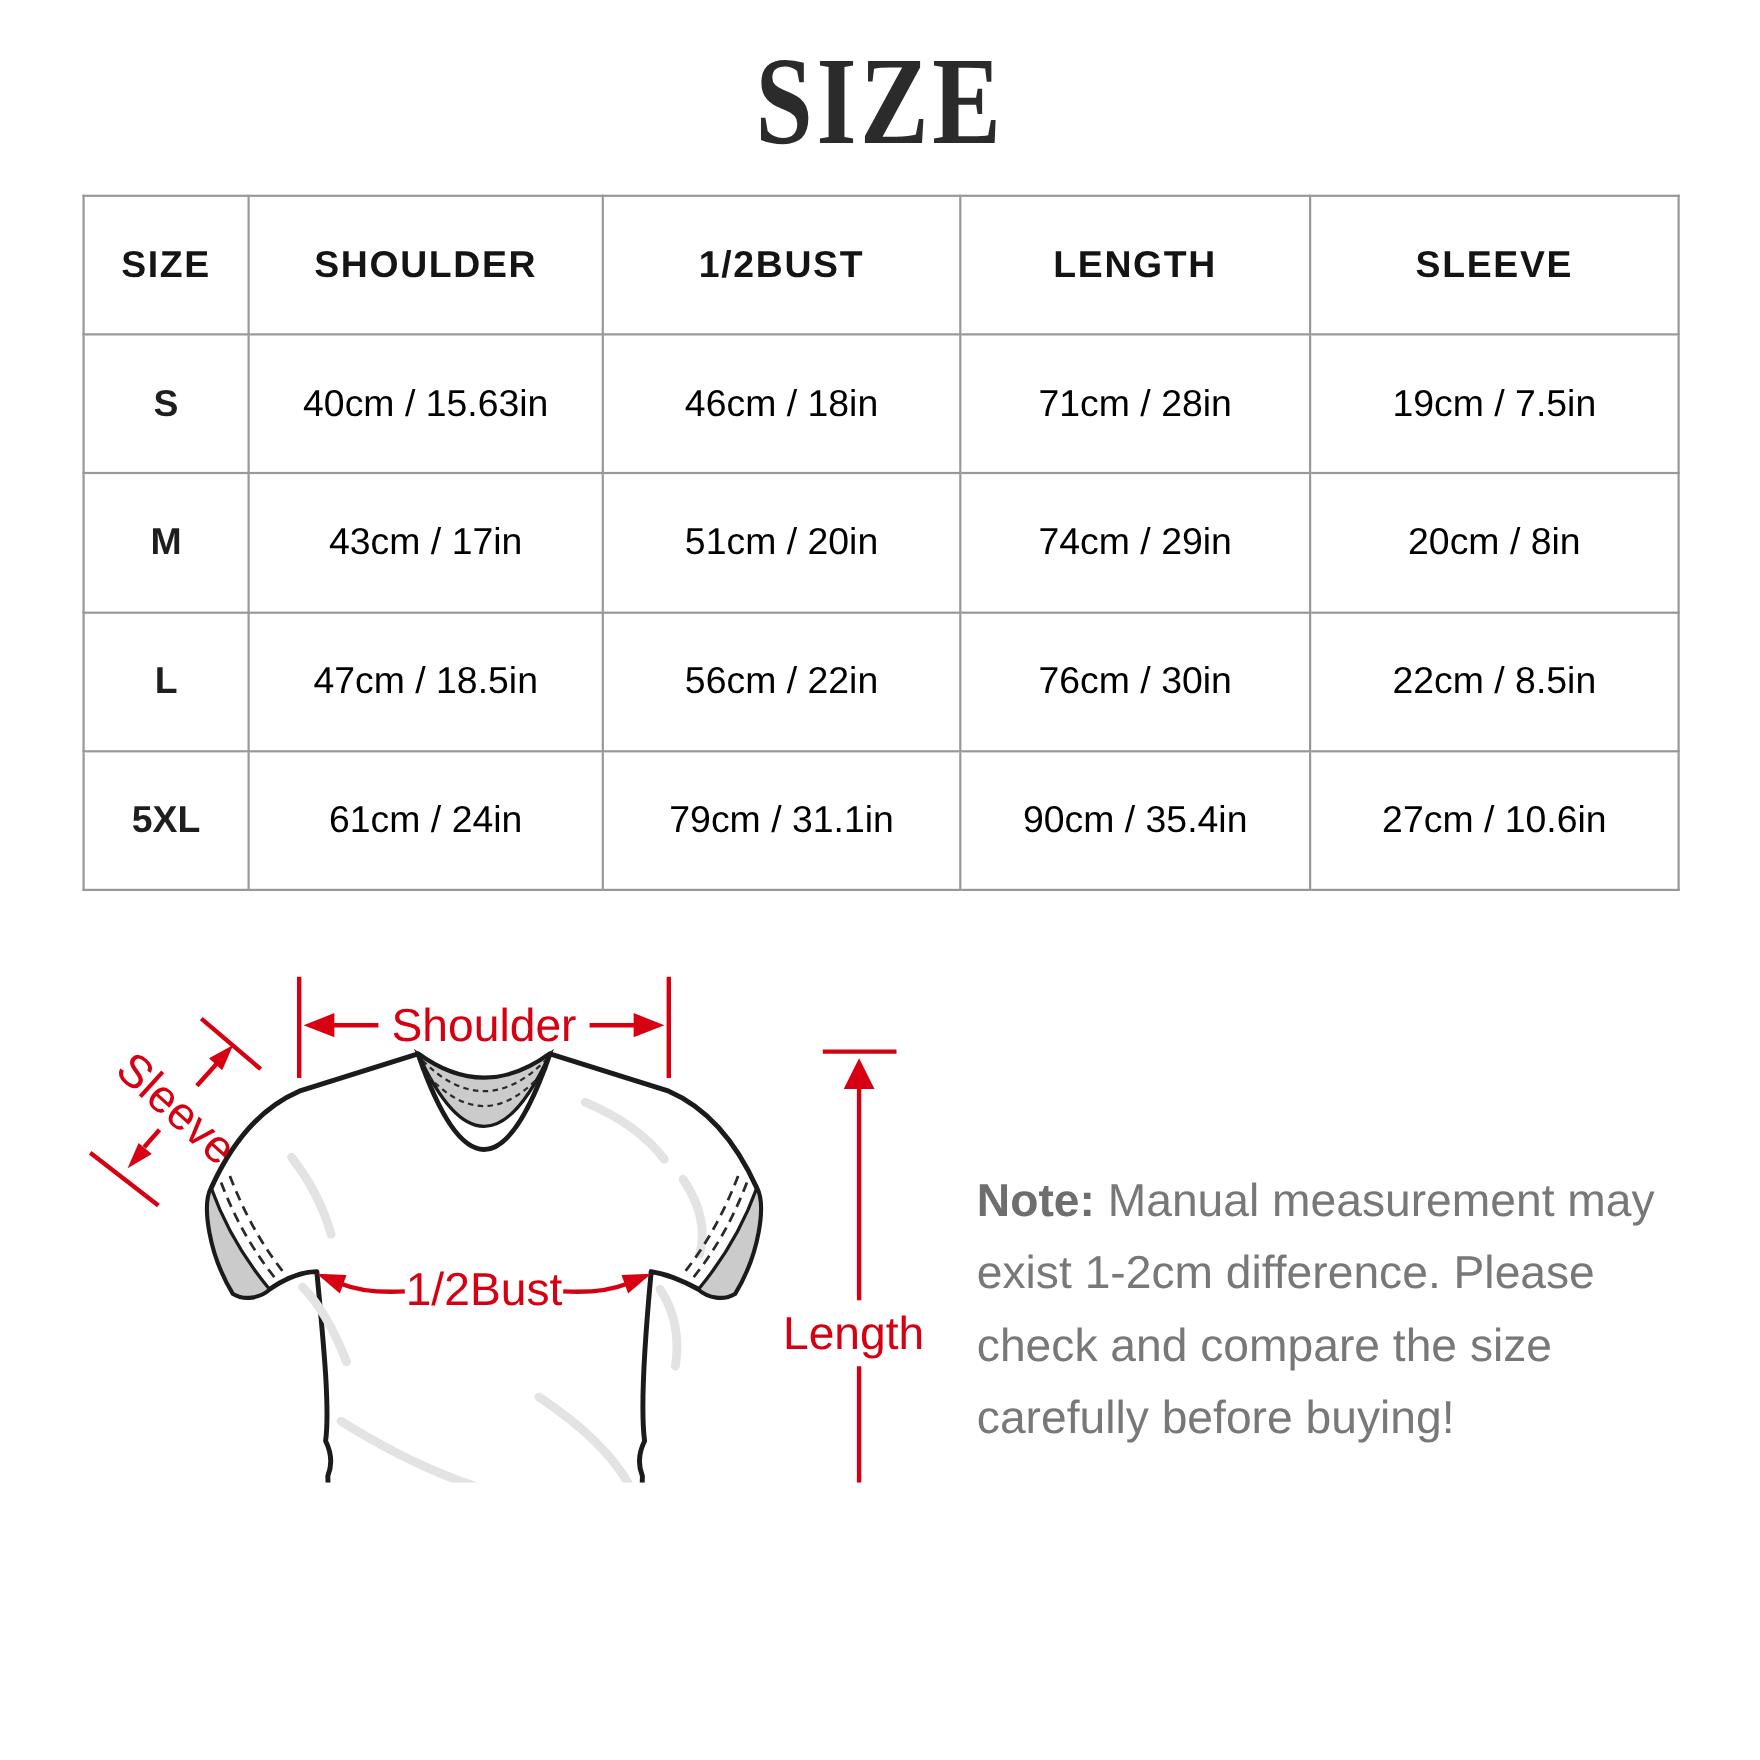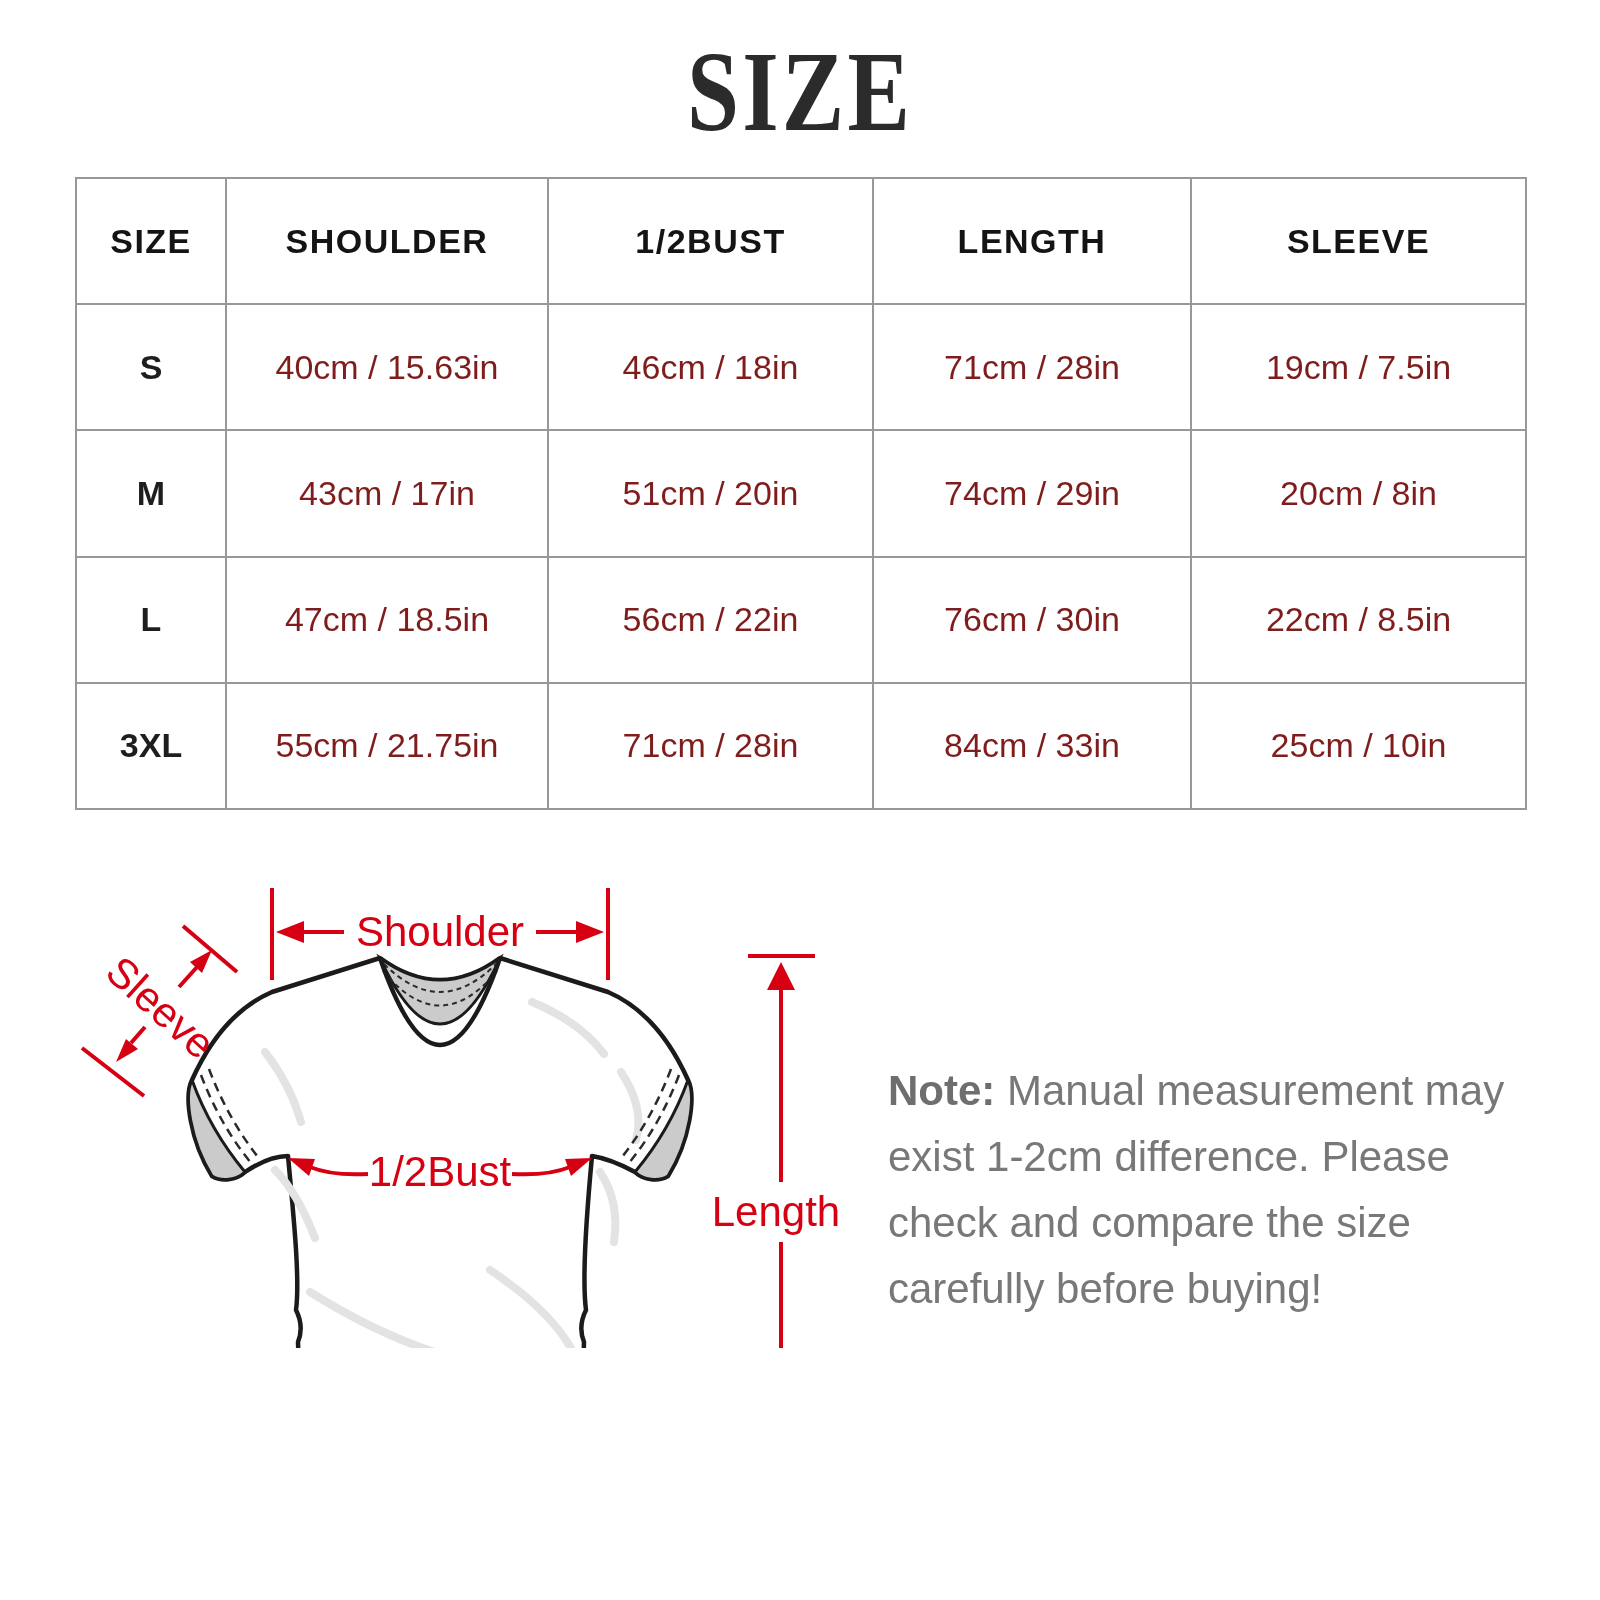--- a/index.html
+++ b/index.html
@@ -10,21 +10,21 @@
   .page-title{position:absolute;top:26px;left:0;width:100%;text-align:center;
     font-family:"Liberation Serif","DejaVu Serif",serif;font-weight:700;
     font-size:114px;letter-spacing:4px;color:#2b2b2b;transform:scaleX(.82);}
 
   
   table.size-table{position:absolute;left:75px;top:177px;width:1450px;height:633px;
     border-collapse:collapse;table-layout:fixed;background:#fff;}
   .size-table th,.size-table td{border:2px solid #989898;text-align:center;vertical-align:middle;
     padding:0;overflow:hidden;white-space:nowrap;}
   .size-table th{font-size:34px;font-weight:700;color:#141414;letter-spacing:1.5px;height:68px;}
-  .size-table td{font-size:34px;color:#7f1d1d;height:68px;}
+  .size-table td{font-size:34px;color:#000000;height:68px;}
   .size-table td.size-col{font-weight:700;color:#1e1e1e;}
 
   
   .note{position:absolute;left:888px;top:1058px;width:640px;
     font-size:42px;line-height:66px;color:#787878;}
   .note b{font-weight:700;color:#6e6e6e;}
 
   
   .diagram{position:absolute;left:60px;top:840px;width:840px;height:760px;}
   .outline{fill:#ffffff;stroke:#1b1b1b;stroke-width:4.5;stroke-linejoin:round;}
@@ -75,25 +75,25 @@
       <td>20cm / 8in</td>
     </tr>
     <tr>
       <td class="size-col">L</td>
       <td>47cm / 18.5in</td>
       <td>56cm / 22in</td>
       <td>76cm / 30in</td>
       <td>22cm / 8.5in</td>
     </tr>
     <tr>
-      <td class="size-col">3XL</td>
-      <td>55cm / 21.75in</td>
-      <td>71cm / 28in</td>
-      <td>84cm / 33in</td>
-      <td>25cm / 10in</td>
+      <td class="size-col">5XL</td>
+      <td>61cm / 24in</td>
+      <td>79cm / 31.1in</td>
+      <td>90cm / 35.4in</td>
+      <td>27cm / 10.6in</td>
     </tr>
   </tbody>
     </table>
 
   <svg class="diagram" viewBox="0 0 840 760">
 
     <g>
       <path class="outline" d="
         M 320,118
         Q 380,162 440,118

